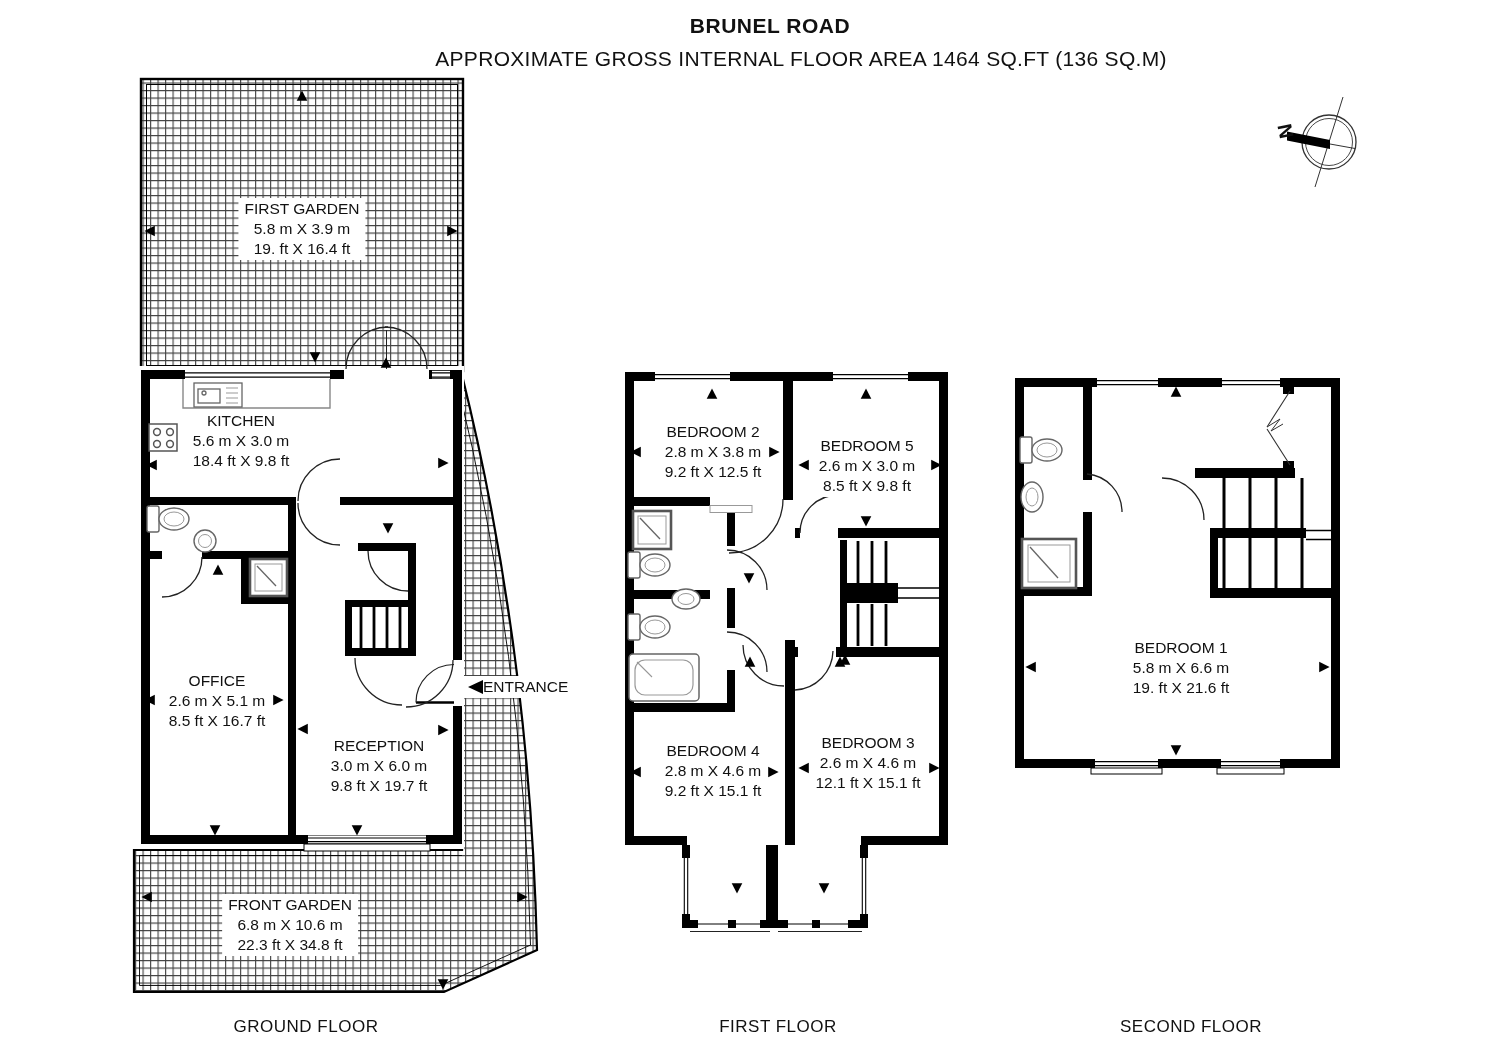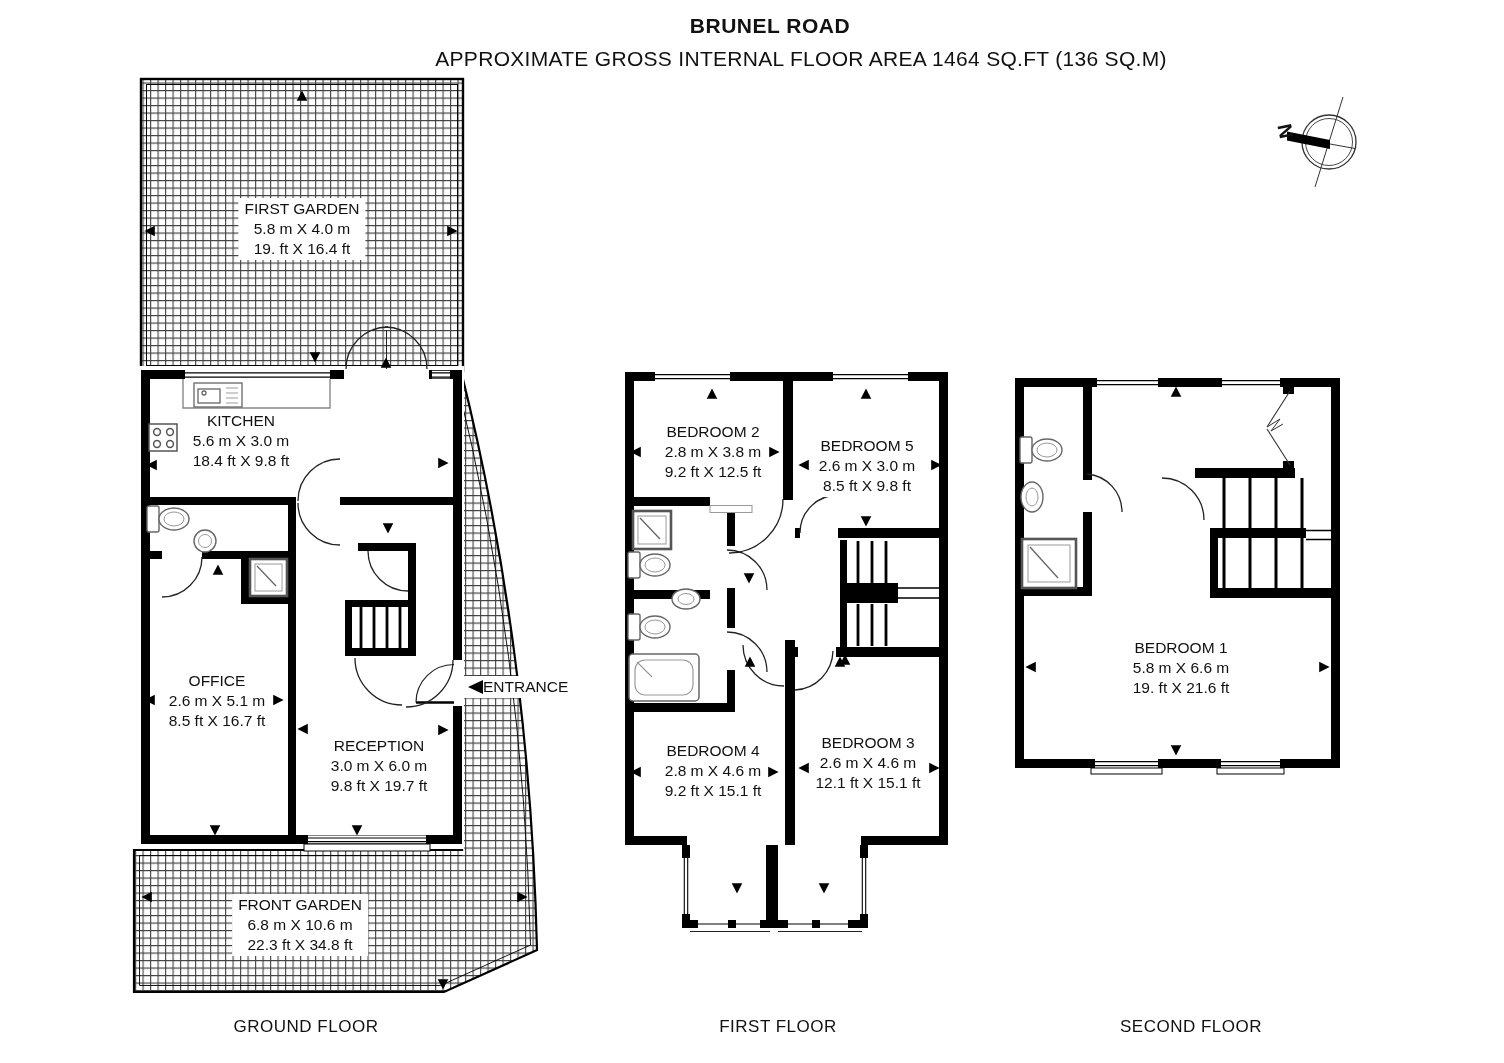--- a/index.html
+++ b/index.html
@@ -354,21 +354,21 @@
   </g>
 </svg>
 
 <div class="ttl1">BRUNEL ROAD</div>
 <div class="ttl2">APPROXIMATE GROSS INTERNAL FLOOR AREA 1464 SQ.FT (136 SQ.M)</div>
 
 <div class="north">N</div>
 
 <div class="room-label" style="left:302px;top:229px;">
   <span>FIRST GARDEN</span>
-  <span>5.8 m X 4.0 m</span>
+  <span>5.8 m X 3.9 m</span>
   <span>19. ft X 16.4 ft</span>
 </div>
 
 <div class="room-label" style="left:241px;top:441px;">
   <span>KITCHEN</span>
   <span>5.6 m X 3.0 m</span>
   <span>18.4 ft X 9.8 ft</span>
 </div>
 
 <div class="room-label" style="left:217px;top:701px;">
@@ -376,21 +376,21 @@
   <span>2.6 m X 5.1 m</span>
   <span>8.5 ft X 16.7 ft</span>
 </div>
 
 <div class="room-label" style="left:379px;top:766px;">
   <span>RECEPTION</span>
   <span>3.0 m X 6.0 m</span>
   <span>9.8 ft X 19.7 ft</span>
 </div>
 
-<div class="room-label" style="left:300px;top:925px;">
+<div class="room-label" style="left:290px;top:925px;">
   <span>FRONT GARDEN</span>
   <span>6.8 m X 10.6 m</span>
   <span>22.3 ft X 34.8 ft</span>
 </div>
 
 <div class="entrance">
   <span class="arr-left"></span>
   <span>ENTRANCE</span>
 </div>
 

